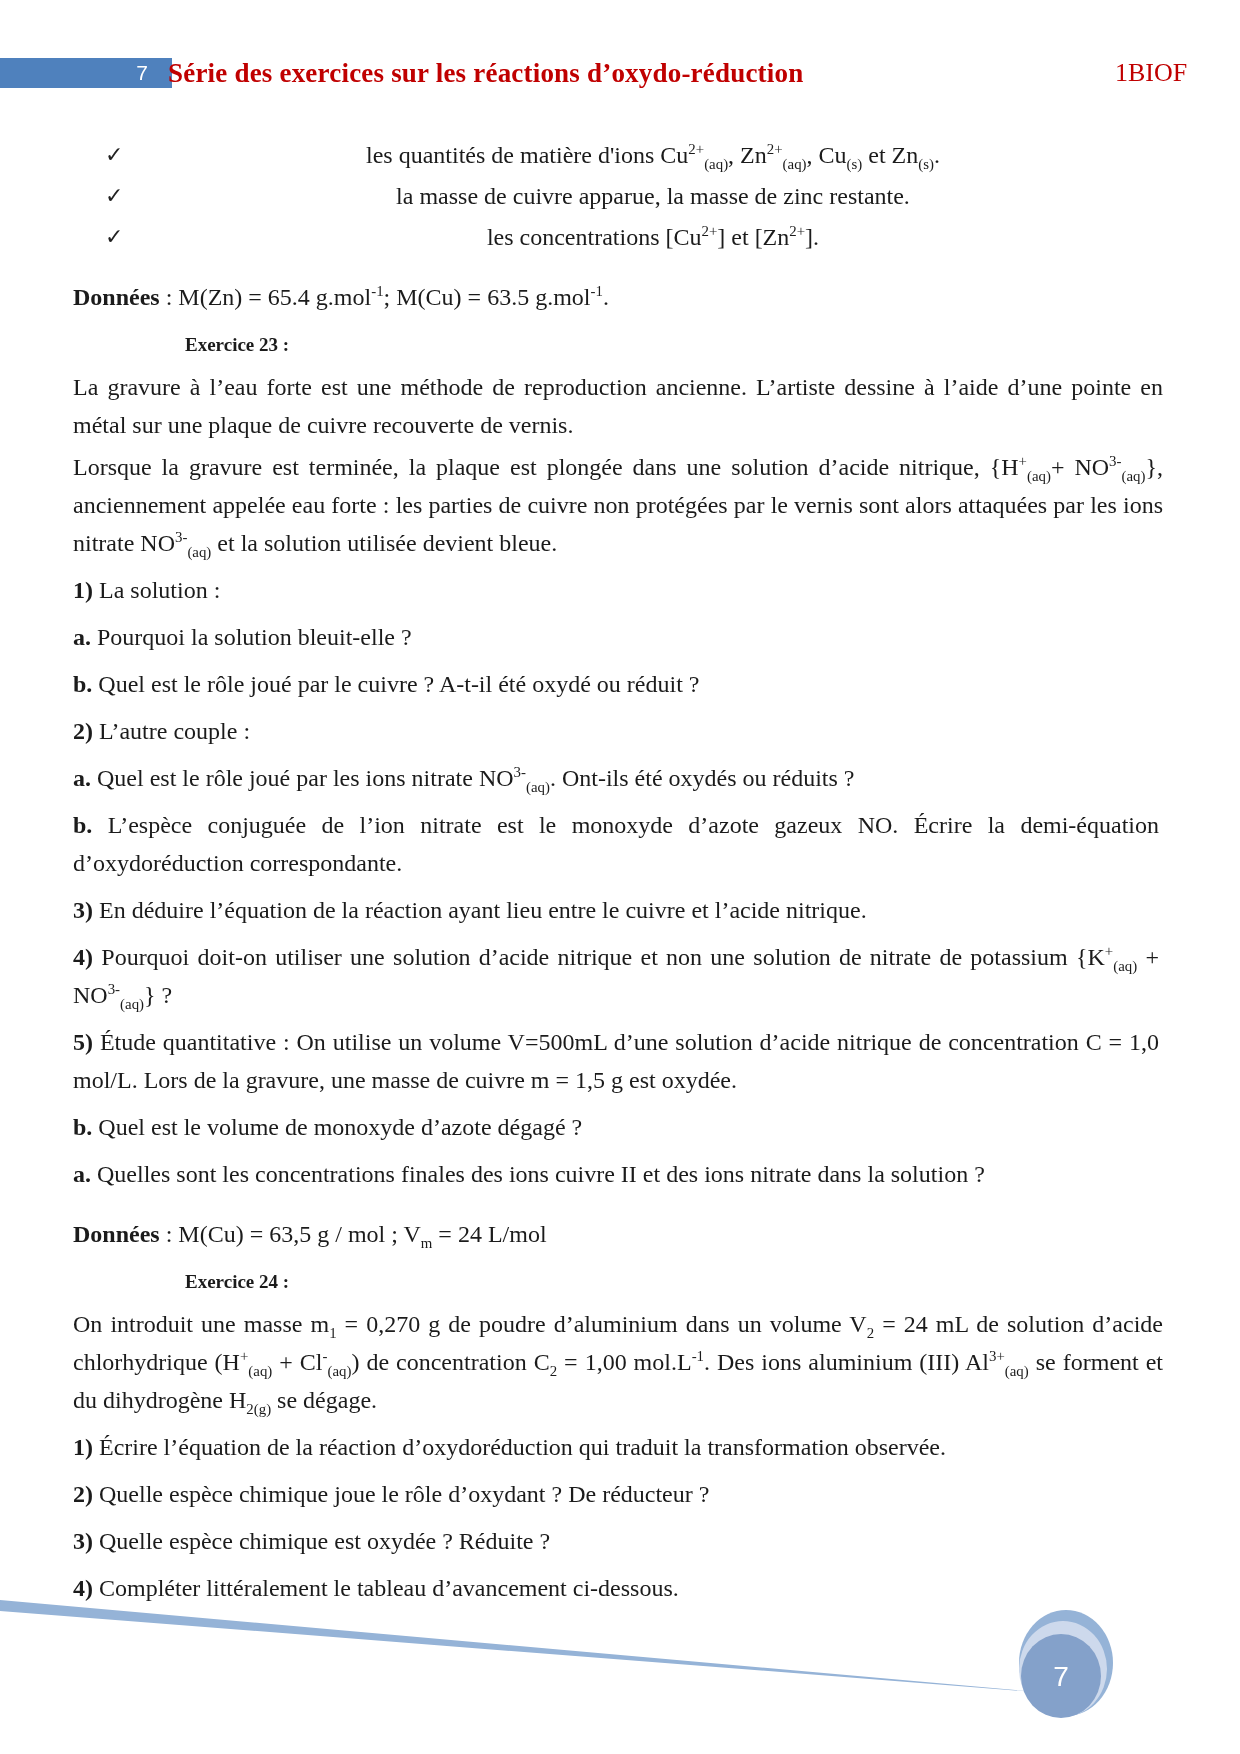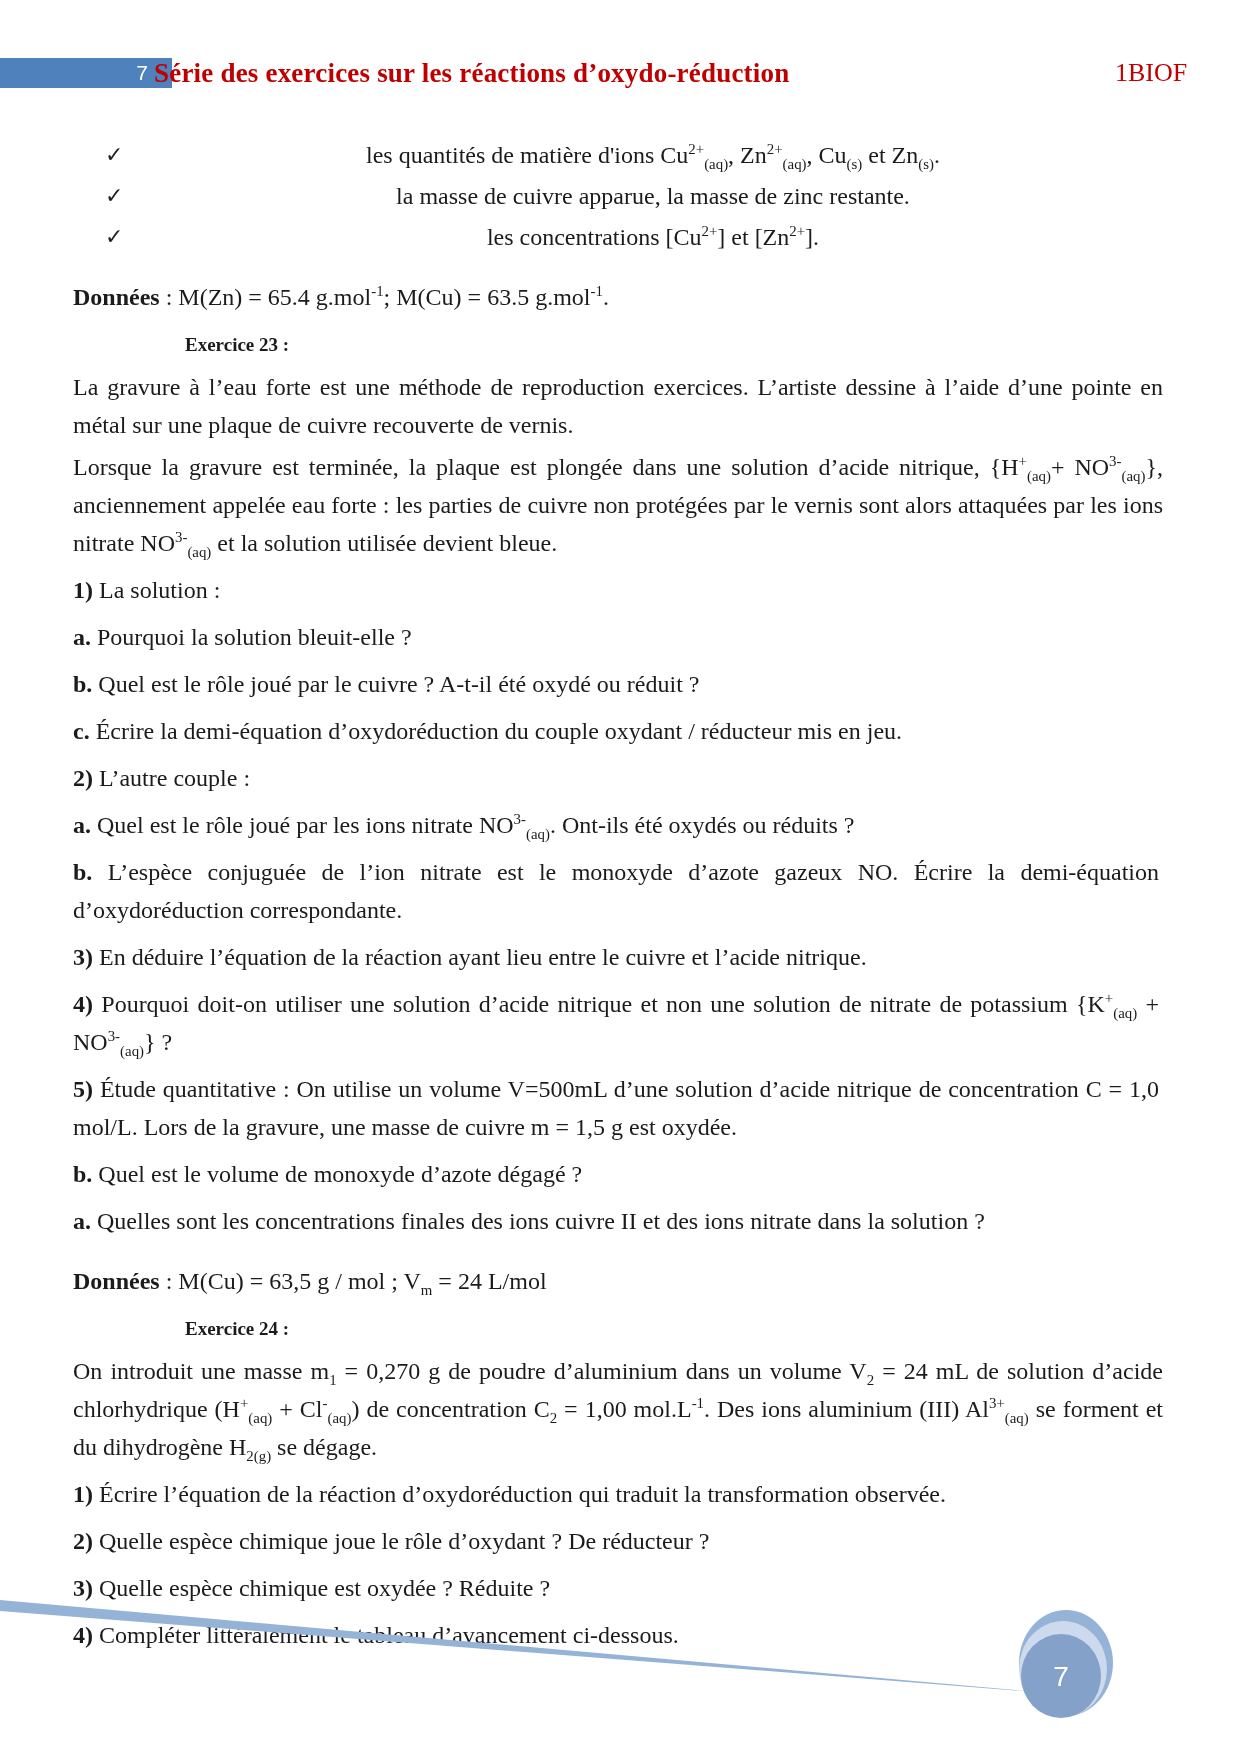--- a/index.html
+++ b/index.html
@@ -10,21 +10,21 @@
   }
   
   .header-badge-bar {
     position:absolute; left:0; top:58px; width:148px; height:30px;
     background:#4f81bd; color:#ffffff;
     font-family:"Liberation Sans","DejaVu Sans",sans-serif;
     font-size:21px; line-height:30px; text-align:right; padding-right:24px;
     box-sizing:content-box;
   }
   .doc-title {
-    position:absolute; left:154px; top:56px; width:830px;
+    position:absolute; left:168px; top:56px; width:830px;
     color:#c00000; font-weight:bold; font-size:27px; line-height:34px;
     letter-spacing:0.2px;
   }
   .course-code {
     position:absolute; left:1115px; top:57px;
     color:#c00000; font-weight:normal; font-size:26px; line-height:32px;
   }
   
   .content { position:absolute; left:73px; top:136px; width:1090px; }
   .check-list { margin:0 0 4px 0; }
@@ -70,27 +70,26 @@
       </div>
       <div class="check-item">
         <span class="check-icon">✓</span>
         <span class="check-text">les concentrations [Cu<sup>2+</sup>] et [Zn<sup>2+</sup>].</span>
       </div>
     </div>
 
     <div class="data-line"><b>Données</b> : M(Zn) = 65.4 g.mol<sup>-1</sup>;  M(Cu) = 63.5 g.mol<sup>-1</sup>.</div>
 
     <div class="ex-heading">Exercice 23 :</div>
-    <div class="para just">La gravure à l’eau forte est une méthode de reproduction exercices. L’artiste dessine à l’aide d’une pointe en métal sur une plaque de cuivre recouverte de vernis.</div>
+    <div class="para just">La gravure à l’eau forte est une méthode de reproduction ancienne. L’artiste dessine à l’aide d’une pointe en métal sur une plaque de cuivre recouverte de vernis.</div>
     <div class="para just">Lorsque la gravure est terminée, la plaque est plongée dans une solution d’acide nitrique, {H<sup>+</sup><sub>(aq)</sub>+ NO<sup>3-</sup><sub>(aq)</sub>}, anciennement appelée eau forte : les parties de cuivre non protégées par le vernis sont alors attaquées par les ions nitrate NO<sup>3-</sup><sub>(aq)</sub> et la solution utilisée devient bleue.</div>
 
     <div class="q just"><b>1)</b> La solution :</div>
     <div class="q just"><b>a.</b>  Pourquoi la solution bleuit-elle ?</div>
     <div class="q just"><b>b.</b> Quel est le rôle joué par le cuivre ? A-t-il été oxydé ou réduit ?</div>
-    <div class="q just"><b>c.</b>  Écrire la demi-équation d’oxydoréduction du couple oxydant / réducteur mis en jeu.</div>
     <div class="q just"><b>2)</b> L’autre couple :</div>
     <div class="q just"><b>a.</b>  Quel est le rôle joué par les ions nitrate NO<sup>3-</sup><sub>(aq)</sub>. Ont-ils été oxydés ou réduits ?</div>
     <div class="q just"><b>b.</b>  L’espèce conjuguée de l’ion nitrate est le monoxyde d’azote gazeux NO. Écrire la demi-équation d’oxydoréduction correspondante.</div>
     <div class="q just"><b>3)</b>  En déduire l’équation de la réaction ayant lieu entre le cuivre et l’acide nitrique.</div>
     <div class="q just"><b>4)</b> Pourquoi doit-on utiliser une solution d’acide nitrique et non une solution de nitrate de potassium {K<sup>+</sup><sub>(aq)</sub> + NO<sup>3-</sup><sub>(aq)</sub>} ?</div>
     <div class="q just"><b>5)</b>  Étude quantitative :  On utilise un volume V=500mL d’une solution d’acide nitrique de concentration C = 1,0 mol/L. Lors de la gravure, une masse de cuivre m = 1,5 g est oxydée.</div>
     <div class="q just"><b>b.</b> Quel est le volume de monoxyde d’azote dégagé ?</div>
     <div class="q just"><b>a.</b> Quelles sont les concentrations finales des ions cuivre II et des ions nitrate dans la solution ?</div>
 
     <div class="data-line"><b>Données</b> : M(Cu) = 63,5 g / mol ;  V<sub>m</sub> = 24 L/mol</div>

